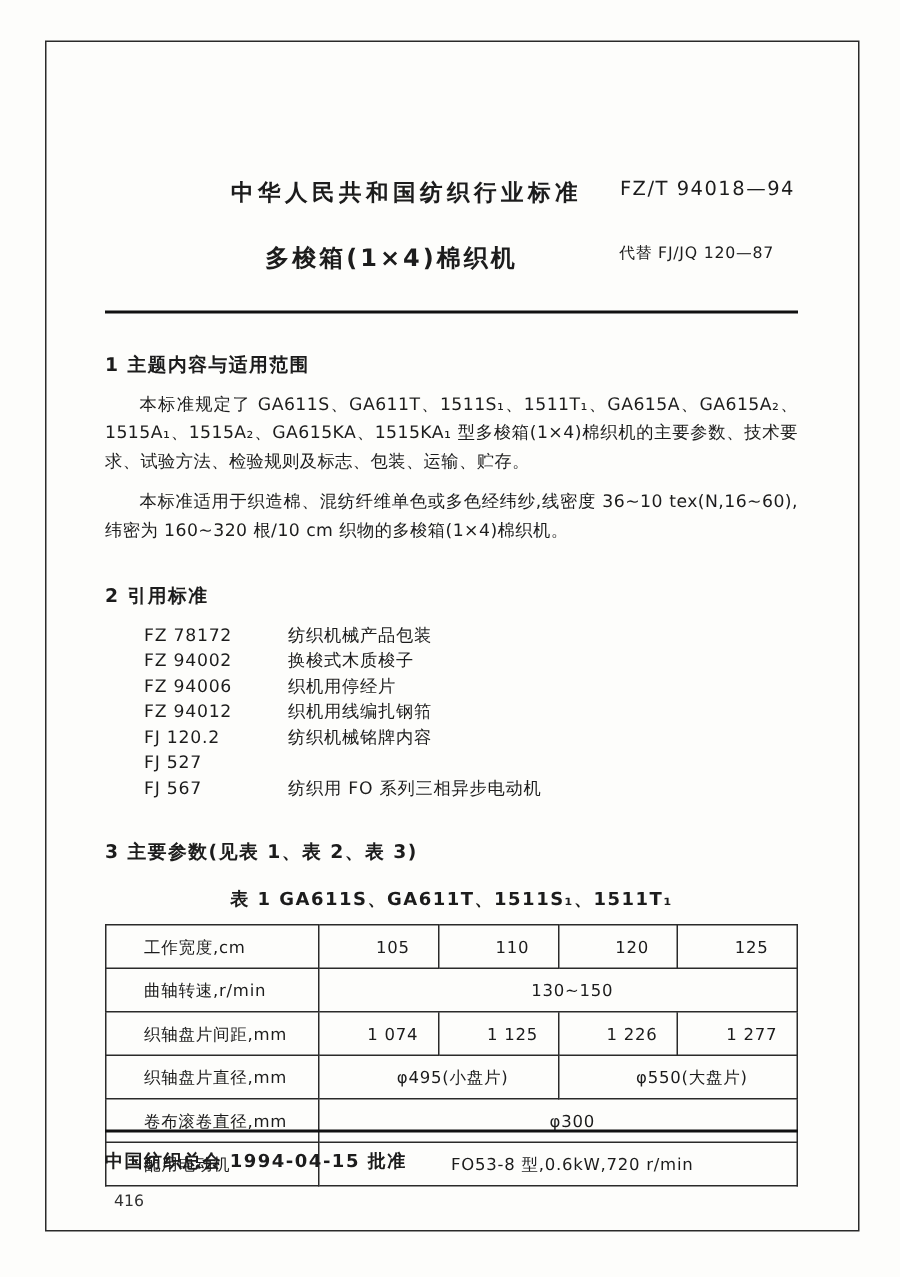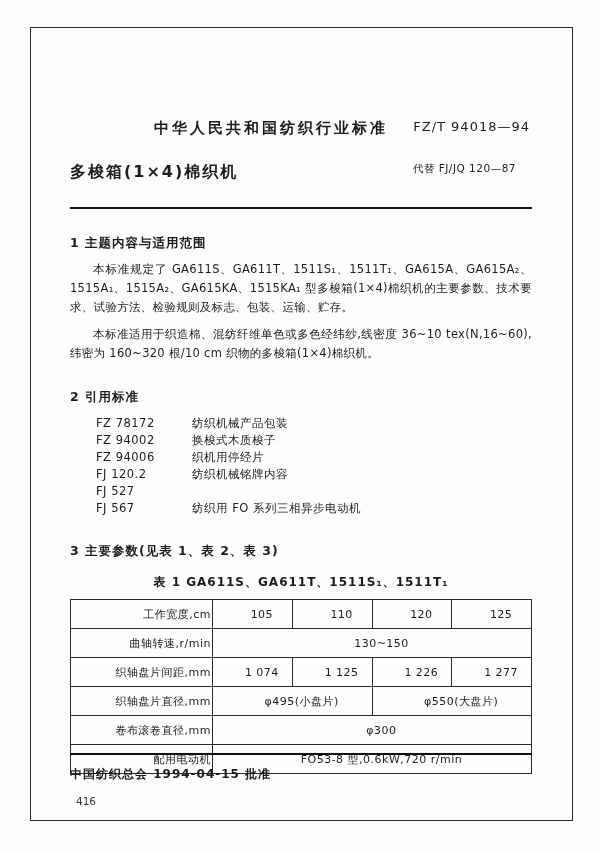--- a/index.html
+++ b/index.html
@@ -25,21 +25,21 @@
   
   .hdr-row { position: relative; text-align: center; margin-top: 28px; }
   .std-org {
     font-size: 15px; font-weight: bold; letter-spacing: 3px;
     display: inline-block; margin-right: 60px;
   }
   .std-code {
     position: absolute; right: 2px; top: 1px;
     font-size: 13px; letter-spacing: 1px; font-weight: 500;
   }
-  .hdr-row2 { margin-top: 24px; position: relative; text-align: left; }
+  .hdr-row2 { margin-top: 24px; position: relative; text-align: center; }
   .std-title {
     font-size: 16px; font-weight: bold; letter-spacing: 2px;
     display: inline-block; margin-right: 80px;
   }
   .std-replaces {
     position: absolute; right: 16px; top: 0px;
     font-size: 10.5px; letter-spacing: 0.5px;
   }
   .hdr-rule {
     margin-top: 24px; height: 2px; background: #111;
@@ -70,21 +70,21 @@
     width: 100%;
     border-collapse: collapse;
     table-layout: fixed;
   }
   table.t1 td {
     border: 1px solid #2a2a2a;
     height: 26px;
     font-size: 11px;
     letter-spacing: 0.5px;
   }
-  table.t1 td.lbl { text-align: right; padding-left: 4px; }
+  table.t1 td.lbl { text-align: left; padding-left: 25px; }
   table.t1 td.val { text-align: center; padding-left: 20px; }
   
   .footer {
     position: absolute;
     left: 70px; right: 68px; top: 753px;
     border-top: 2px solid #111;
     padding-top: 11px;
     display: flex; justify-content: space-between; align-items: baseline;
   }
   .footer-approve { font-size: 12px; font-weight: bold; letter-spacing: 1px; }
@@ -123,20 +123,24 @@
     </div>
     <div class="ref-item">
       <span class="ref-code">FZ 94002</span>
       <span class="ref-title">换梭式木质梭子</span>
     </div>
     <div class="ref-item">
       <span class="ref-code">FZ 94006</span>
       <span class="ref-title">织机用停经片</span>
     </div>
     <div class="ref-item">
+      <span class="ref-code">FZ 94012</span>
+      <span class="ref-title">织机用线编扎钢筘</span>
+    </div>
+    <div class="ref-item">
       <span class="ref-code">FJ 120.2</span>
       <span class="ref-title">纺织机械铭牌内容</span>
     </div>
     <div class="ref-item">
       <span class="ref-code">FJ 527</span>
     </div>
     <div class="ref-item">
       <span class="ref-code">FJ 567</span>
       <span class="ref-title">纺织用 FO 系列三相异步电动机</span>
     </div>

